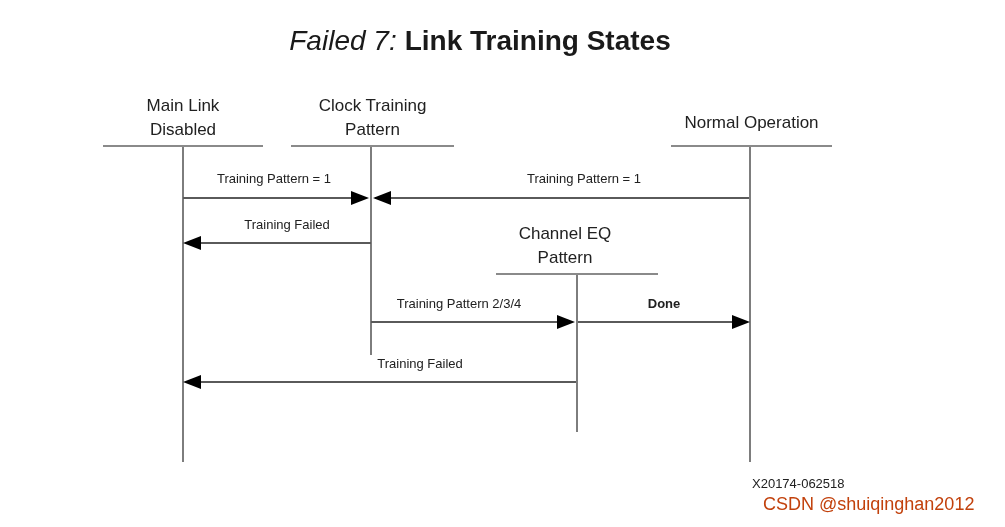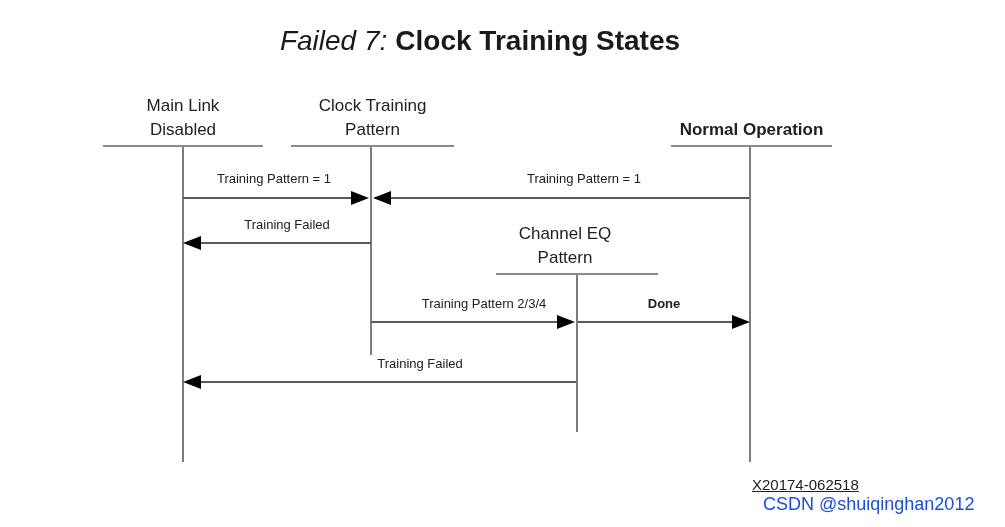--- a/index.html
+++ b/index.html
@@ -47,35 +47,35 @@
   .head.l { border-right: 18px solid #000000; }
   .msg-label {
     position: absolute;
     transform: translateX(-50%);
     font-size: 13px;
     white-space: nowrap;
     color: #212121;
   }
 
   
-  .figid { position: absolute; left: 752px; top: 476px; font-size: 15px; color: #212121; text-decoration: underline; }
-  .watermark { position: absolute; left: 763px; top: 494px; font-size: 18px; color: #1d4ed8; }
+  .figid { position: absolute; left: 752px; top: 476px; font-size: 13px; color: #212121; }
+  .watermark { position: absolute; left: 763px; top: 494px; font-size: 18px; color: #c2410c; }
 </style>
 </head>
 <body>
 
 <div class="title">
-  <span class="fig-label">Failed 7:</span><span class="fig-title">Clock Training States</span>
+  <span class="fig-label">Failed 7:</span><span class="fig-title">Link Training States</span>
 </div>
 
 <div class="state-label" style="left:103px; top:94px; width:160px;">Main Link
 Disabled</div>
 <div class="state-label" style="left:291px; top:94px; width:163px;">Clock Training
 Pattern</div>
-<div class="state-label" style="left:671px; top:118px; width:161px;font-weight:bold;">Normal Operation</div>
+<div class="state-label" style="left:671px; top:111px; width:161px;">Normal Operation</div>
 <div class="state-label" style="left:484px; top:222px; width:162px;">Channel EQ
 Pattern</div>
 
 <div class="headbar" style="left:103px; top:145px; width:160px;"></div>
 <div class="headbar" style="left:291px; top:145px; width:163px;"></div>
 <div class="headbar" style="left:671px; top:145px; width:161px;"></div>
 <div class="headbar" style="left:496px; top:273px; width:162px;"></div>
 
 <div class="lifeline" style="left:182px; top:147px; height:315px;"></div>
 <div class="lifeline" style="left:370px; top:147px; height:208px;"></div>
@@ -87,21 +87,21 @@
 <div class="head r" style="left:351px; top:191px;"></div>
 
 <div class="msg-label" style="left:584px; top:171px;">Training Pattern = 1</div>
 <div class="shaft" style="left:375px; top:197px; width:374px;"></div>
 <div class="head l" style="left:373px; top:191px;"></div>
 
 <div class="msg-label" style="left:287px; top:217px;">Training Failed</div>
 <div class="shaft" style="left:188px; top:242px; width:183px;"></div>
 <div class="head l" style="left:183px; top:236px;"></div>
 
-<div class="msg-label" style="left:484px; top:296px;">Training Pattern 2/3/4</div>
+<div class="msg-label" style="left:459px; top:296px;">Training Pattern 2/3/4</div>
 <div class="shaft" style="left:371px; top:321px; width:190px;"></div>
 <div class="head r" style="left:557px; top:315px;"></div>
 
 <div class="msg-label" style="left:664px; top:296px;font-weight:bold;">Done</div>
 <div class="shaft" style="left:578px; top:321px; width:156px;"></div>
 <div class="head r" style="left:732px; top:315px;"></div>
 
 <div class="msg-label" style="left:420px; top:356px;">Training Failed</div>
 <div class="shaft" style="left:188px; top:381px; width:388px;"></div>
 <div class="head l" style="left:183px; top:375px;"></div>

